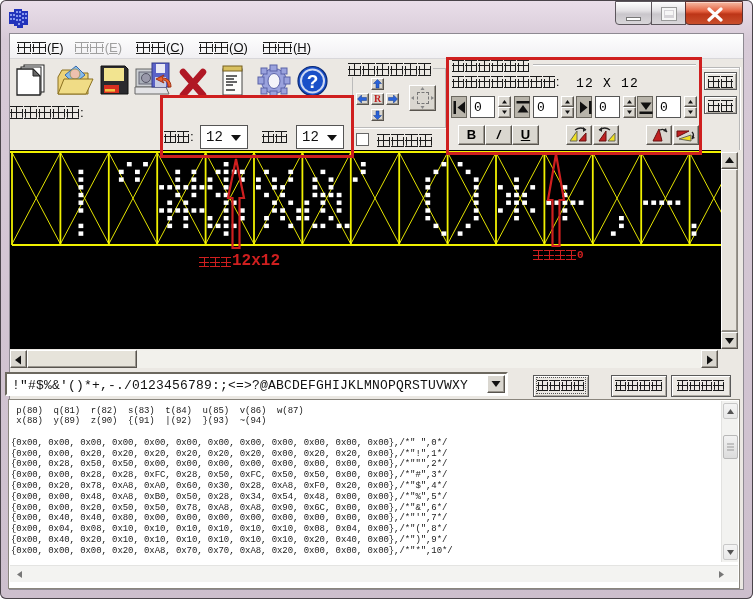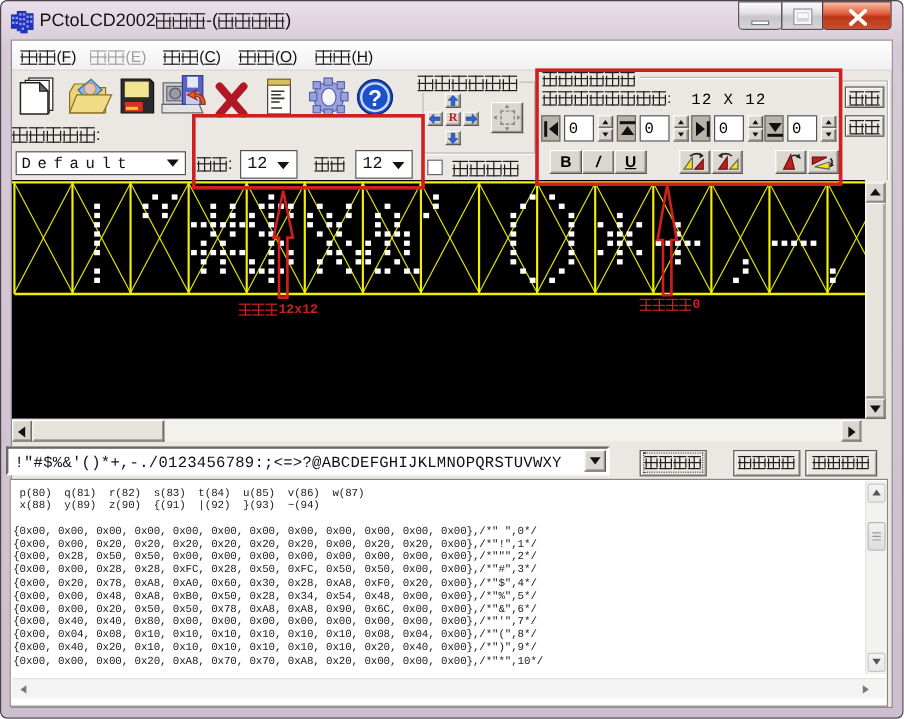--- a/index.html
+++ b/index.html
@@ -94,21 +94,20 @@
      <rect x="7" y="10" width="2" height="2"></rect>
         <rect x="10" y="10" width="2" height="2"></rect>
      <rect x="13" y="4" width="2" height="2"></rect>
         <rect x="16" y="4" width="2" height="2"></rect>
      <rect x="13" y="8" width="2" height="2"></rect>
         <rect x="16" y="8" width="2" height="2"></rect>
      <rect x="13" y="12" width="2" height="2"></rect>
         <rect x="9" y="14" width="2" height="2"></rect>
     </g>
   </svg>
-  <div class="abs" style="left:33px;top:9px;font-size:15px;color:#141414;">PCtoLCD2002<i class="zb"></i><i class="zb"></i><i class="zb"></i>-(<i class="zb"></i><i class="zb"></i><i class="zb"></i><i class="zb"></i>)</div>
 
   <div class="abs" style="left:615px;top:1px;width:37px;height:24px;background:linear-gradient(#fefefe,#e3e1e4 40%,#c9c6cb 55%,#d9d6da);border:1px solid #5c565c;border-radius:0 0 4px 4px;box-shadow:inset 0 1px 0 rgba(255,255,255,.8);">
      <div class="abs" style="left:10px;top:15px;width:15px;height:4px;background:#fdfdfd;border:1px solid #777;"></div>
     </div>
   <div class="abs" style="left:651px;top:1px;width:35px;height:24px;background:linear-gradient(#fefefe,#e3e1e4 40%,#c9c6cb 55%,#d9d6da);border:1px solid #5c565c;box-shadow:inset 0 1px 0 rgba(255,255,255,.8);">
      <div class="abs" style="left:10px;top:6px;width:14px;height:12px;border:2px solid #f6f6f6;outline:1px solid #999;background:#d6d4d8;">
         <div class="abs" style="left:1px;top:1px;width:8px;height:4px;background:#f6f6f6"></div>
       </div>
     </div>
   <div class="abs" style="left:685px;top:1px;width:58px;height:24px;background:linear-gradient(#f2ab92 8%,#e3603f 42%,#bd3517 55%,#c94f2c);border:1px solid #5c3030;border-radius:0 0 4px 4px;box-shadow:inset 0 1px 0 rgba(255,255,255,.5);color:#fff;">
@@ -192,26 +191,20 @@
     </g>
 
     <g transform="translate(280,0)">
       <circle cx="16.5" cy="19" r="14.5" fill="#1a50c8" stroke="#0a2a77" stroke-width="1.2"></circle>
       <circle cx="16.5" cy="19" r="11.5" fill="none" stroke="#cdd8f2" stroke-width="2"></circle>
       <text x="16.5" y="26" font-size="19" font-weight="bold" fill="#fff" text-anchor="middle" font-family="Liberation Sans">?</text>
     </g>
   </svg>
 
   <div class="abs" style="left:10px;top:105px;font-size:13.5px;color:#111;"><i class="zb"></i><i class="zb"></i><i class="zb"></i><i class="zb"></i><i class="zb"></i>:</div>
-  <div class="abs sunk" style="left:13px;top:126px;width:142px;height:20px;border-width:1px;border-color:#555;background:#fff;">
-    <div class="abs mono" style="left:4px;top:2px;font-size:13px;color:#111;letter-spacing:5.5px;">Default</div>
-    <svg class="abs" style="right:3px;top:4px" width="14" height="10">
-        <path d="M2,2 L12,2 L7,8 Z" fill="#111"></path>
-      </svg>
-  </div>
 
   <div class="abs" style="left:160px;top:95px;width:194px;height:63px;border:3px solid #cf1f1f;z-index:30;"></div>
   <div class="abs" style="left:164px;top:129px;font-size:13.5px;color:#111;"><i class="z"></i><i class="z"></i>:</div>
   <div class="abs sunk" style="left:200px;top:125px;width:48px;height:24px;border-width:1.5px;border-color:#555;background:#fff;">
     <div class="abs mono" style="left:5px;top:3px;font-size:14px;color:#111;">12</div>
     <svg class="abs" style="right:4px;top:7px" width="14" height="10">
         <path d="M2,2 L12,2 L7,8 Z" fill="#111"></path>
       </svg>
   </div>
   <div class="abs" style="left:262px;top:129px;font-size:13.5px;color:#111;"><i class="z"></i><i class="z"></i></div>
@@ -601,21 +594,21 @@
       <rect x="641.3" y="50.5" width="4.8" height="4.4" fill="#fff"></rect>
       <rect x="649.3" y="50.5" width="4.8" height="4.4" fill="#fff"></rect>
       <rect x="657.4" y="50.5" width="4.8" height="4.4" fill="#fff"></rect>
       <rect x="665.5" y="50.5" width="4.8" height="4.4" fill="#fff"></rect>
       <rect x="681.6" y="73.7" width="4.8" height="4.4" fill="#fff"></rect>
       <rect x="681.6" y="81.4" width="4.8" height="4.4" fill="#fff"></rect>
       <path d="M226,9 L218,48 L222.5,48 L222.5,98 L229.5,98 L229.5,48 L234,48 Z" fill="none" stroke="#cf1f1f" stroke-width="2.2"></path>
       <path d="M546,4 L538,50 L542.5,50 L542.5,96 L549.5,96 L549.5,50 L554,50 Z" fill="none" stroke="#cf1f1f" stroke-width="2.2"></path>
     </svg>
 
-  <div class="abs" style="left:199px;top:252px;font-size:11px;font-weight:bold;color:#cf1f1f;z-index:31;"><i class="zr"></i><i class="zr"></i><i class="zr"></i><span class="mono" style="font-size:11px;">12x12</span></div>
+  <div class="abs" style="left:199px;top:252px;font-size:11px;font-weight:bold;color:#cf1f1f;z-index:31;"><i class="zr"></i><i class="zr"></i><i class="zr"></i><span class="mono" style="font-size:16px;">12x12</span></div>
   <div class="abs" style="left:533px;top:248px;font-size:11px;font-weight:bold;color:#cf1f1f;z-index:31;"><i class="zr"></i><i class="zr"></i><i class="zr"></i><i class="zr"></i><span class="mono" style="font-size:11px;">0</span></div>
 
   <div class="abs" style="left:721px;top:152px;width:17px;height:197px;background:#f1efe9;">
     <div class="cb" style="left:0;top:0;width:17px;height:17px;">
         <svg width="15" height="15">
           <path d="M7.5,4 L12,10 L3,10 Z" fill="#111"></path>
         </svg>
       </div>
     <div class="cb" style="left:0;top:180px;width:17px;height:17px;">
         <svg width="15" height="15">

